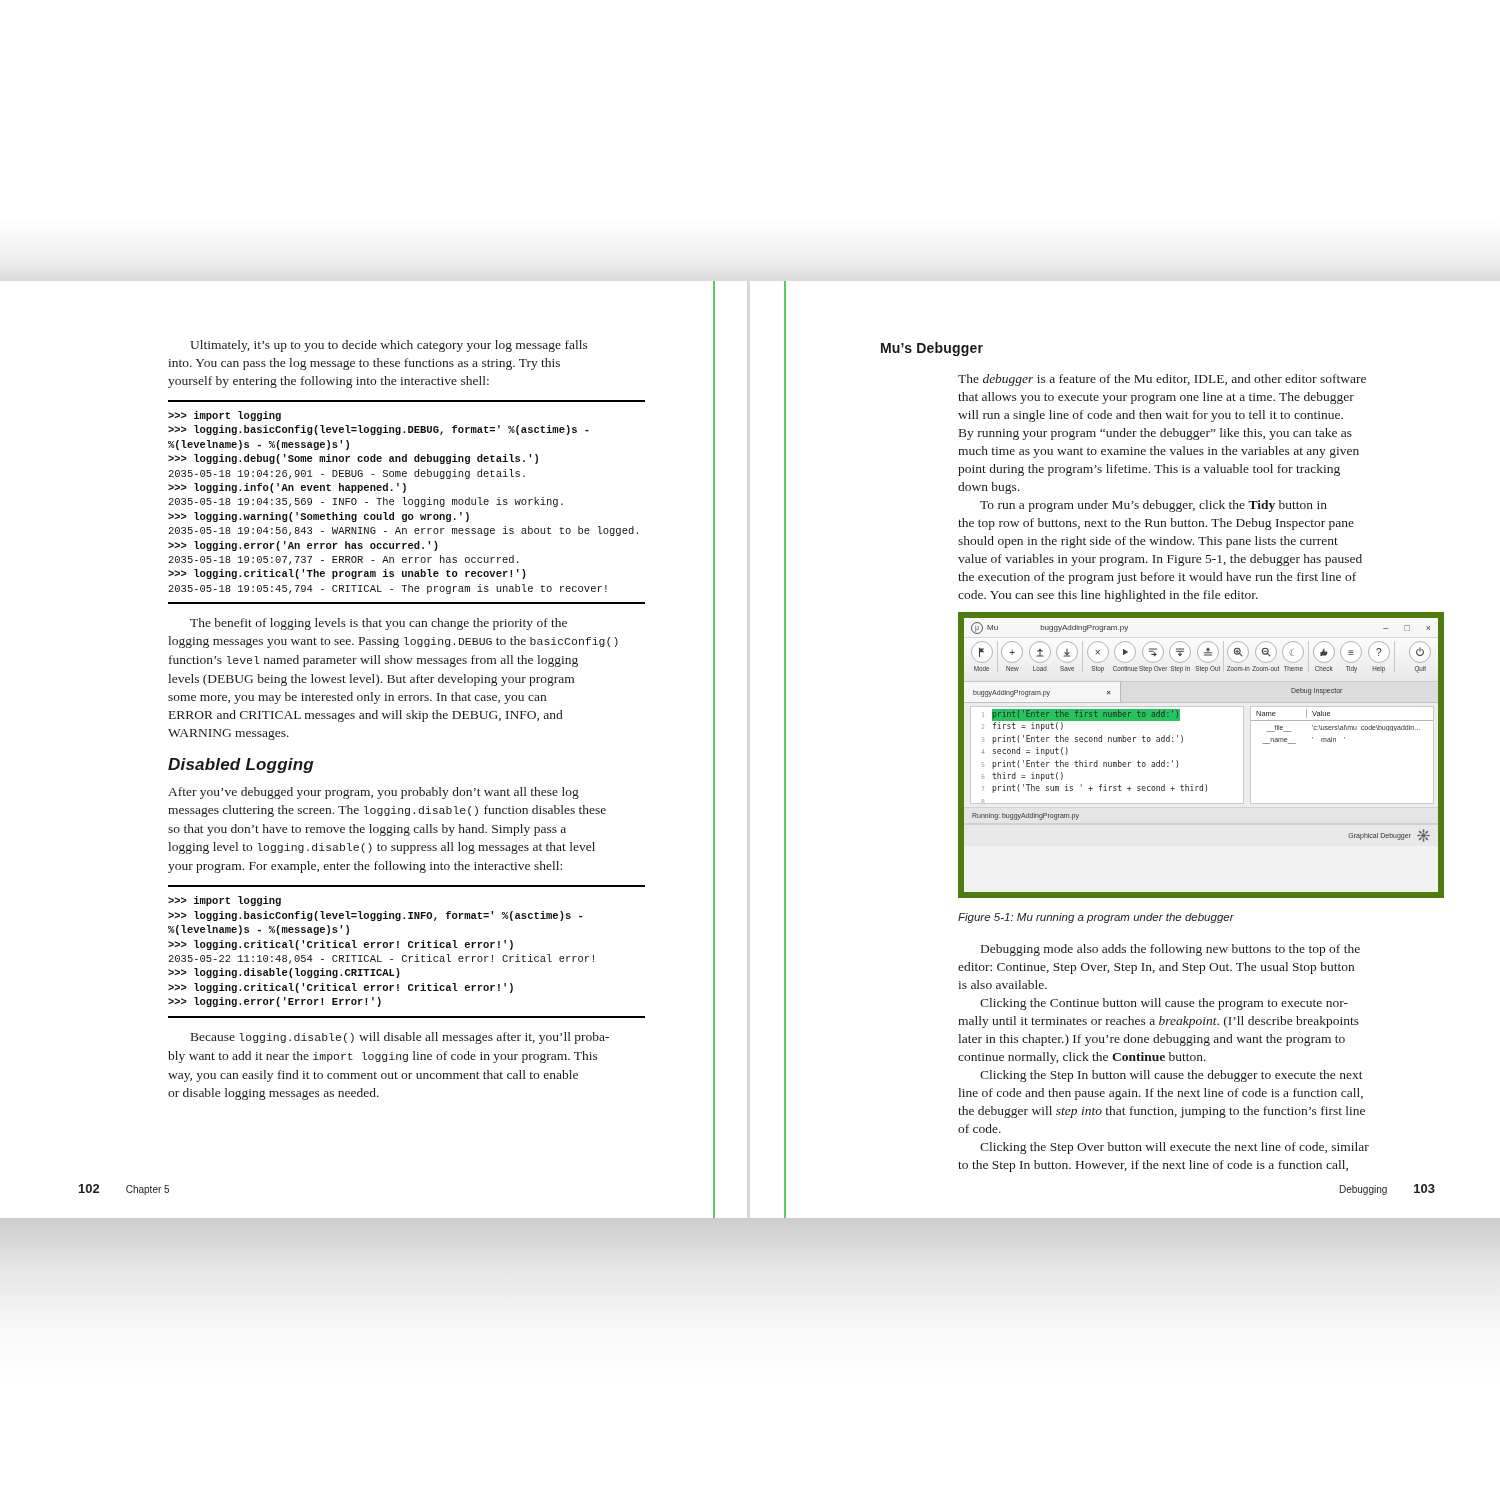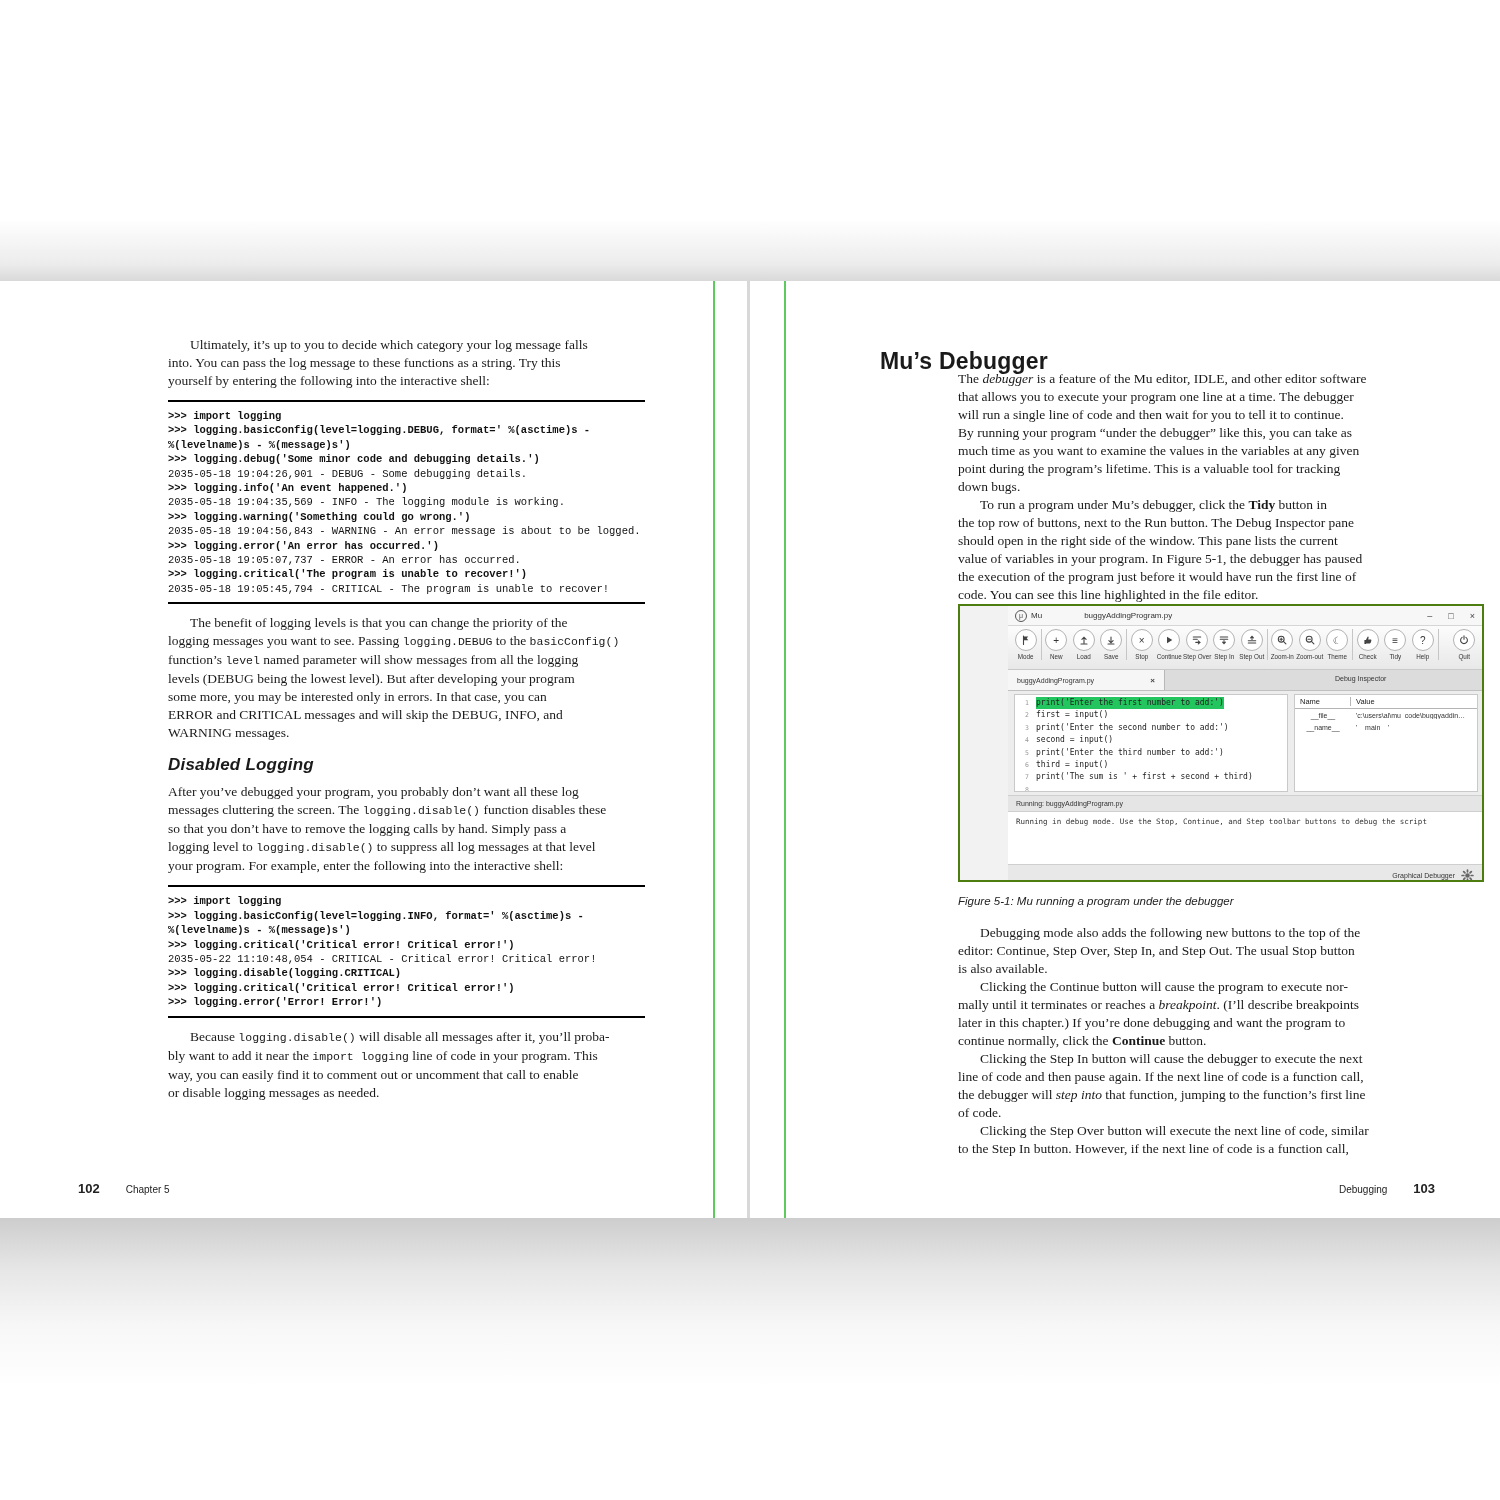--- a/index.html
+++ b/index.html
@@ -27,36 +27,36 @@
 
   .shellblock{border-top:2px solid #000;border-bottom:2px solid #000;
     padding:7px 0 6px 0;margin:10px 0 10px 0;}
   .shline{font-family:"Liberation Mono",monospace;font-size:10.5px;line-height:14.4px;
     color:#111;white-space:nowrap;}
   .shline.shb{font-weight:bold;}
 
   .bhead{font-family:"Liberation Sans",sans-serif;font-weight:bold;font-style:italic;
     font-size:17px;margin:13px 0 8px 0;letter-spacing:.2px;}
   .ahead{position:absolute;left:880px;top:59px;font-family:"Liberation Sans",sans-serif;
-    font-weight:bold;font-size:23px;letter-spacing:.2px;margin-top:8px;}
+    font-weight:bold;font-size:14px;letter-spacing:.2px;}
   .caption{font-family:"Liberation Sans",sans-serif;font-style:italic;font-size:11.5px;
     color:#222;margin:13px 0 17px 0;}
 
   .footer{position:absolute;top:898px;font-family:"Liberation Sans",sans-serif;color:#222;}
   .footer .fnum{font-weight:bold;font-size:13px;}
   .footer .flabel{font-size:10px;margin-left:35px;}
   .footer-left{left:78px;}
   .footer-right{right:65px;}
   .footer span{vertical-align:baseline;}
   .footer-left .flabel{margin-left:26px;}
   .footer-right .flabel{margin-right:26px;}
 
   
-  .mu{position:relative;width:474px;height:274px;border:2px solid #4d7c0f;background:#f2f2f2;
-      font-family:"Liberation Sans",sans-serif;overflow:hidden;box-sizing:content-box;padding-left:48px;}
+  .mu{position:relative;width:474px;height:274px;border:6px solid #4d7c0f;background:#f2f2f2;
+      margin-top:8px;font-family:"Liberation Sans",sans-serif;overflow:hidden;box-sizing:content-box;}
   .mu-titlebar{height:19px;display:flex;align-items:center;padding:0 7px;background:#f7f7f7;
       border-bottom:1px solid #d6d6d6;font-size:8px;color:#333;}
   .mu-logo{width:10px;height:10px;border:1px solid #555;border-radius:50%;font-size:7px;
       line-height:9px;text-align:center;margin-right:4px;color:#555;}
   .mu-title{margin-left:42px;}
   .mu-controls{margin-left:auto;display:flex;gap:16px;font-size:9px;color:#444;}
   .mu-controls span{cursor:default;}
 
   .mu-toolbar{height:40px;display:flex;align-items:flex-start;background:linear-gradient(#fcfcfc,#e8e8e8);
       border-bottom:1px solid #c9c9c9;padding:3px 3px 0 3px;}
@@ -390,23 +390,20 @@
                   <span class="insp-c1">__name__</span>
                   <span class="insp-c2">'__main__'</span>
                 </div>
               </div>
           </div>
         </div>
 
         <div class="mu-runbar">
           <span>Running: buggyAddingProgram.py</span>
         </div>
-        <div class="mu-output">
-          <span>Running in debug mode. Use the Stop, Continue, and Step toolbar buttons to debug the script</span>
-        </div>
         <div class="mu-statusbar">
           <span>Graphical Debugger</span>
           <span><svg width="13" height="13" viewBox="0 0 12 12" fill="none" stroke="#666" stroke-width="1.6" stroke-linecap="round">
                 <circle cx="6" cy="6" r="2.1" fill="#666" stroke="none"></circle>
                 <path d="M6 1v1.6M6 9.4V11M1 6h1.6M9.4 6H11M2.5 2.5l1.1 1.1M8.4 8.4l1.1 1.1M9.5 2.5 8.4 3.6M3.6 8.4 2.5 9.5"></path>
               </svg></span>
         </div>
       </div>
 
       <div class="caption">Figure 5-1: Mu running a program under the debugger</div>

